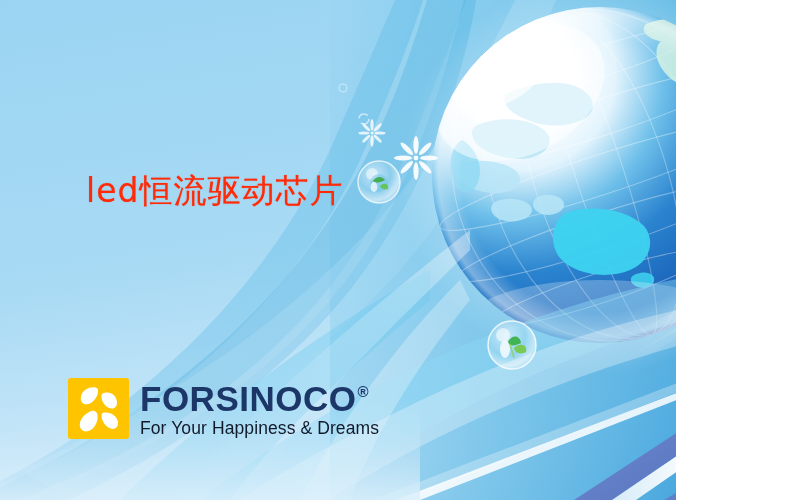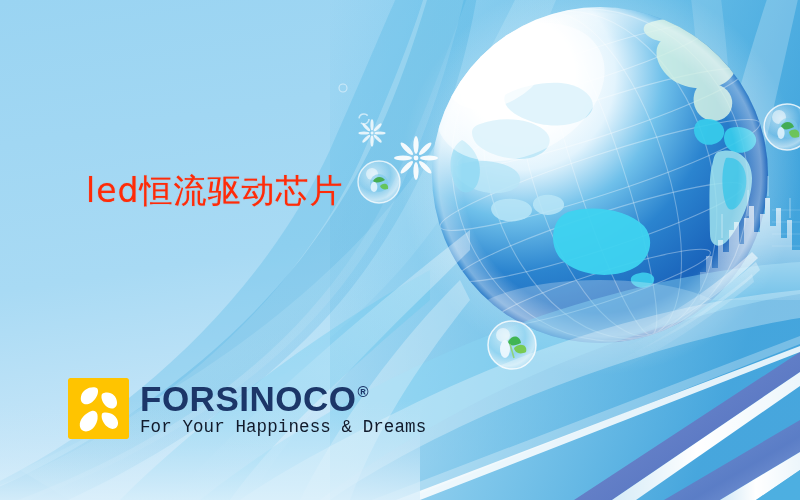--- a/index.html
+++ b/index.html
@@ -2,21 +2,21 @@
 <html><head>
 <meta charset="utf-8">
 <style>
   html, body {
     margin: 0;
     padding: 0;
     background: #ffffff;
   }
   #stage {
     position: relative;
-    width: 800px;
+    width: 676px;
     height: 500px;
     overflow: hidden;
     font-family: "Liberation Sans", sans-serif;
   }
   #bg-svg {
     position: absolute;
     left: 0; top: 0;
     width: 800px;
     height: 500px;
     display: block;
@@ -42,21 +42,21 @@
     padding-left: 13px;
   }
 
   
   #logo {
     position: absolute;
     left: 68px;
     top: 378px;
     z-index: 40;
     display: flex;
-    align-items: flex-start;
+    align-items: center;
   }
   #logo-mark {
     width: 61px;
     height: 61px;
     flex: none;
     border-radius: 2px;
   }
   #logo-text {
     margin-left: 11px;
     margin-top: 5px;
@@ -79,21 +79,21 @@
   #logo-registered {
     color: #1c3668;
     font-family: "Liberation Sans", sans-serif;
     font-size: 15px;
     font-weight: bold;
     margin-top: 1px;
     margin-left: 1px;
   }
   #logo-tagline {
     color: #111a2b;
-    font-family: Liberation Mono, monospace;
+    font-family: Liberation Sans, sans-serif;
     font-size: 17.5px;
     letter-spacing: 0.1px;
     margin-top: 2px;
     white-space: nowrap;
   }
 </style>
 </head>
 <body>
 
 <div id="stage">

